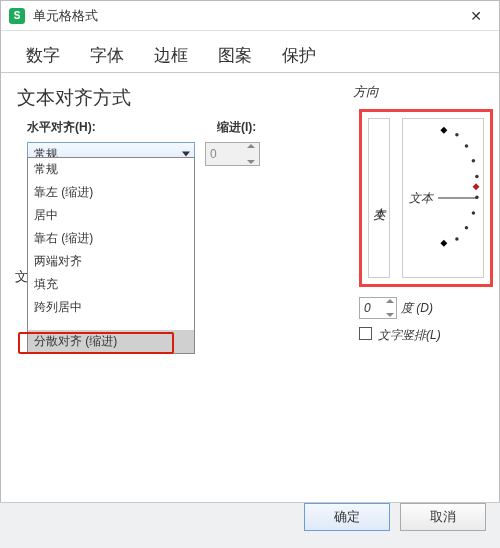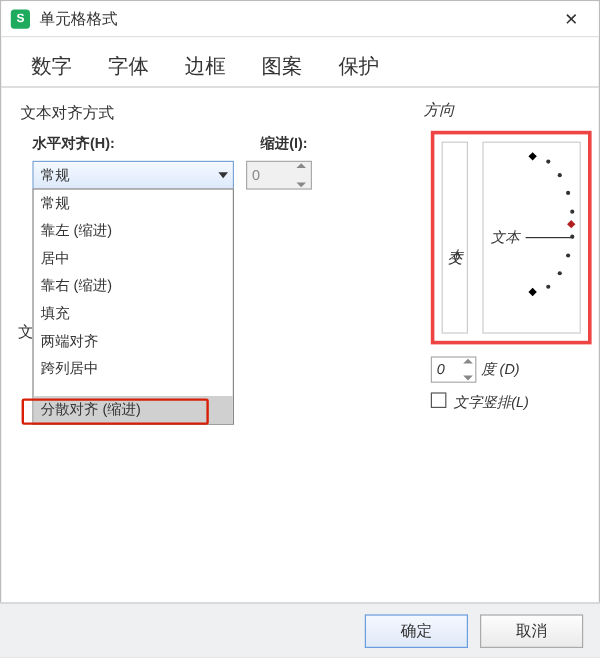--- a/index.html
+++ b/index.html
@@ -56,21 +56,21 @@
     border-color: #c8c8c8;
     background: #fff;
   }
   
   .content {
     position: relative;
     padding: 12px 16px;
     height: 440px;
   }
   .section-title {
-    font-size: 13px;
+    font-size: 19px;
     margin-bottom: 8px;
   }
   .align-row {
     display: flex;
     gap: 30px;
     margin-bottom: 6px;
     padding-left: 10px;
   }
   .field-label { font-size: 12px; font-weight: bold; }
   .combo-row {
@@ -214,21 +214,20 @@
 
   
   .footer {
     position: absolute;
     bottom: 0; left: 0; right: 0;
     height: 46px;
     background: #eef0f2;
     border-top: 1px solid #c8c8c8;
     display: flex;
     justify-content: flex-end;
-    align-items: center;
     gap: 10px;
     padding: 0 14px;
   }
   .btn {
     min-width: 86px;
     height: 28px;
     border: 1px solid #aaa;
     background: linear-gradient(#fdfdfd,#eaeaea);
     display: flex; align-items: center; justify-content: center;
     font-size: 13px;
@@ -277,22 +276,22 @@
         <div class="spin-down"></div>
       </div>
     </div>
   </div>
 
   <div class="dropdown">
     <div class="opt">常规</div>
     <div class="opt">靠左 (缩进)</div>
     <div class="opt">居中</div>
     <div class="opt">靠右 (缩进)</div>
+    <div class="opt">两端对齐</div>
     <div class="opt">填充</div>
-    <div class="opt">两端对齐</div>
     <div class="opt">跨列居中</div>
     <div class="opt hl">分散对齐 (缩进)</div>
     <div class="red-box"></div>
   </div>
 
   <div class="text-control-label">文</div>
 
   <div class="orient">
     <div class="sec-title">方向</div>
     <div class="orient-box">

